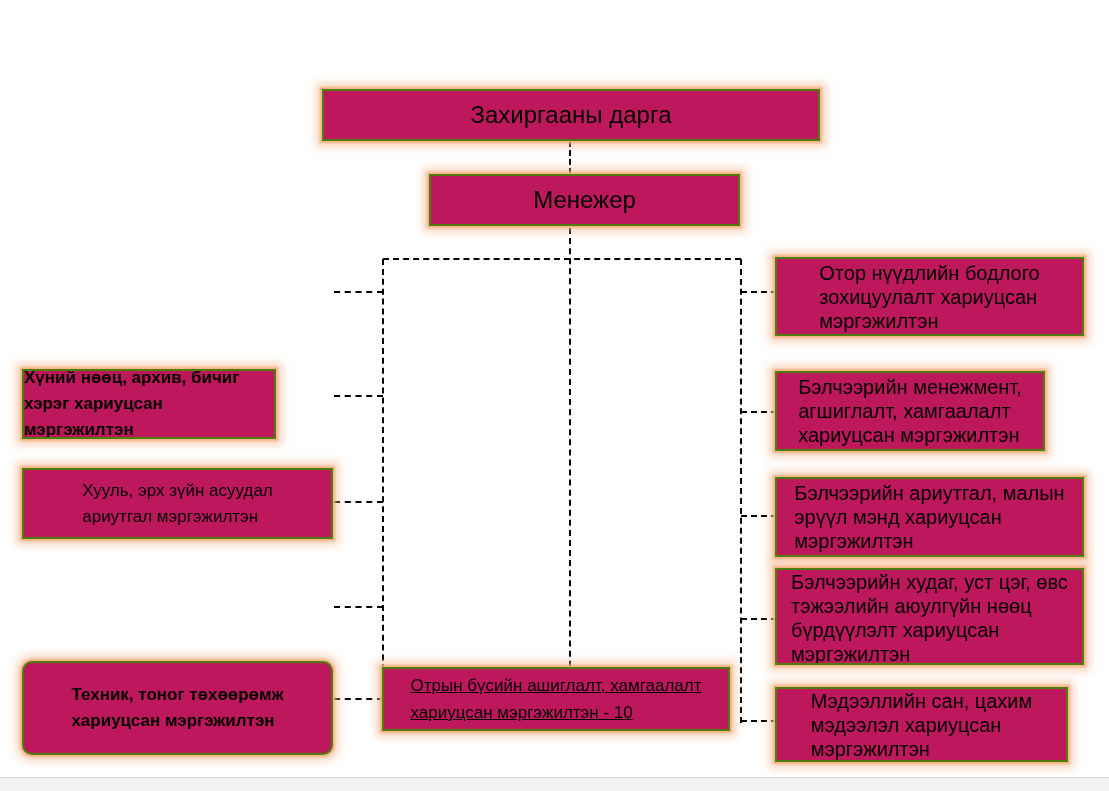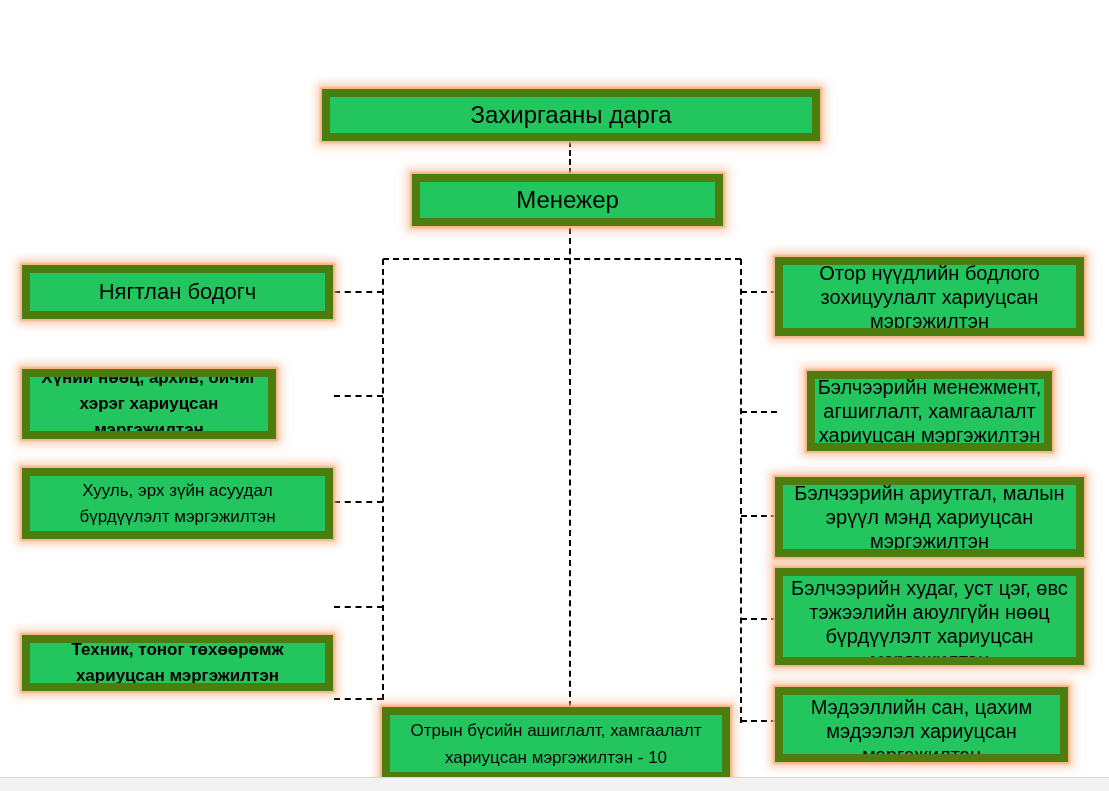--- a/index.html
+++ b/index.html
@@ -13,27 +13,27 @@
     height: 791px;
     background: #ffffff;
     overflow: hidden;
     font-family: "Liberation Sans", "DejaVu Sans", sans-serif;
     color: #000000;
   }
   
   .box {
     position: absolute;
     box-sizing: border-box;
-    background: #22c55e;
-    border: 8px solid #4d7c0f;
+    background: #be185d;
+    border: 2px solid #4d7c0f;
     box-shadow: 0 0 2px 2px rgba(244,177,131,0.95), 0 0 8px 6px rgba(244,177,131,0.55);
     display: flex;
     align-items: center;
     justify-content: center;
-    text-align: center;
+    text-align: left;
     overflow: hidden;
     white-space: pre-line;
     line-height: 1.35;
   }
   .box.title   { font-size: 24px; }
   .box.big     { font-size: 22px; }
   .box.mid     { font-size: 17px; line-height: 26px; }
   .box.bold    { font-weight: bold; }
   .box.small   { font-size: 20px; line-height: 24px; }
   .box.clip-top{ align-items: flex-start; padding-top: 0; }
@@ -78,45 +78,44 @@
   <div class="hline" style="left:334px; top:606px; width:49px;"></div>
   <div class="hline" style="left:334px; top:698px; width:49px;"></div>
 
   <div class="hline" style="left:741px; top:291px; width:36px;"></div>
   <div class="hline" style="left:741px; top:411px; width:36px;"></div>
   <div class="hline" style="left:741px; top:515px; width:36px;"></div>
   <div class="hline" style="left:741px; top:618px; width:36px;"></div>
   <div class="hline" style="left:741px; top:720px; width:36px;"></div>
 
   <div class="box title" style="left:322px; top:89px; width:498px; height:52px;">Захиргааны дарга</div>
-  <div class="box title" style="left:412px; top:174px; width:311px; height:52px;">Менежер</div>
+  <div class="box title" style="left:429px; top:174px; width:311px; height:52px;">Менежер</div>
 
-  <div class="box big" style="left:22px; top:265px; width:311px; height:54px;">Нягтлан бодогч</div>
   <div class="box mid bold" style="left:22px; top:369px; width:254px; height:70px;">Хүний нөөц, архив, бичиг
 хэрэг хариуцсан мэргэжилтэн</div>
   <div class="box mid" style="left:22px; top:468px; width:311px; height:71px;">Хууль, эрх зүйн асуудал
-бүрдүүлэлт мэргэжилтэн</div>
-  <div class="box mid bold" style="left:22px; top:635px; width:311px; height:56px;">Техник, тоног төхөөрөмж
+ариутгал мэргэжилтэн</div>
+  <div class="box mid bold" style="left:22px; top:661px; width:311px; height:94px;border-radius:10px;">Техник, тоног төхөөрөмж
 хариуцсан мэргэжилтэн</div>
 
   <div class="box small" style="left:775px; top:257px; width:309px; height:79px;">Отор нүүдлийн бодлого
 зохицуулалт хариуцсан
 мэргэжилтэн</div>
-  <div class="box small" style="left:775px; top:371px; width:245px; height:80px;margin-left:32px;">Бэлчээрийн менежмент,
+  <div class="box small" style="left:775px; top:371px; width:270px; height:80px;">Бэлчээрийн менежмент,
 агшиглалт, хамгаалалт
 хариуцсан мэргэжилтэн</div>
   <div class="box small" style="left:775px; top:477px; width:309px; height:80px;">Бэлчээрийн ариутгал, малын
 эрүүл мэнд хариуцсан
 мэргэжилтэн</div>
   <div class="box small clip-top" style="left:775px; top:568px; width:309px; height:97px;">Бэлчээрийн худаг, уст цэг, өвс
 тэжээлийн аюулгүйн нөөц
 бүрдүүлэлт хариуцсан
 мэргэжилтэн</div>
   <div class="box small clip-top" style="left:775px; top:687px; width:293px; height:75px;">Мэдээллийн сан, цахим
 мэдээлэл хариуцсан
 мэргэжилтэн</div>
 
-  <div class="box bottomc" style="left:382px; top:707px; width:348px; height:73px;">Отрын бүсийн ашиглалт, хамгаалалт
+  <div class="box bottomc" style="left:382px; top:667px; width:348px; height:64px;text-decoration:underline;">Отрын бүсийн ашиглалт, хамгаалалт
 хариуцсан мэргэжилтэн - 10</div>
 
   <div class="scrollstrip"></div>
 
 </div>
 
 </body></html>

